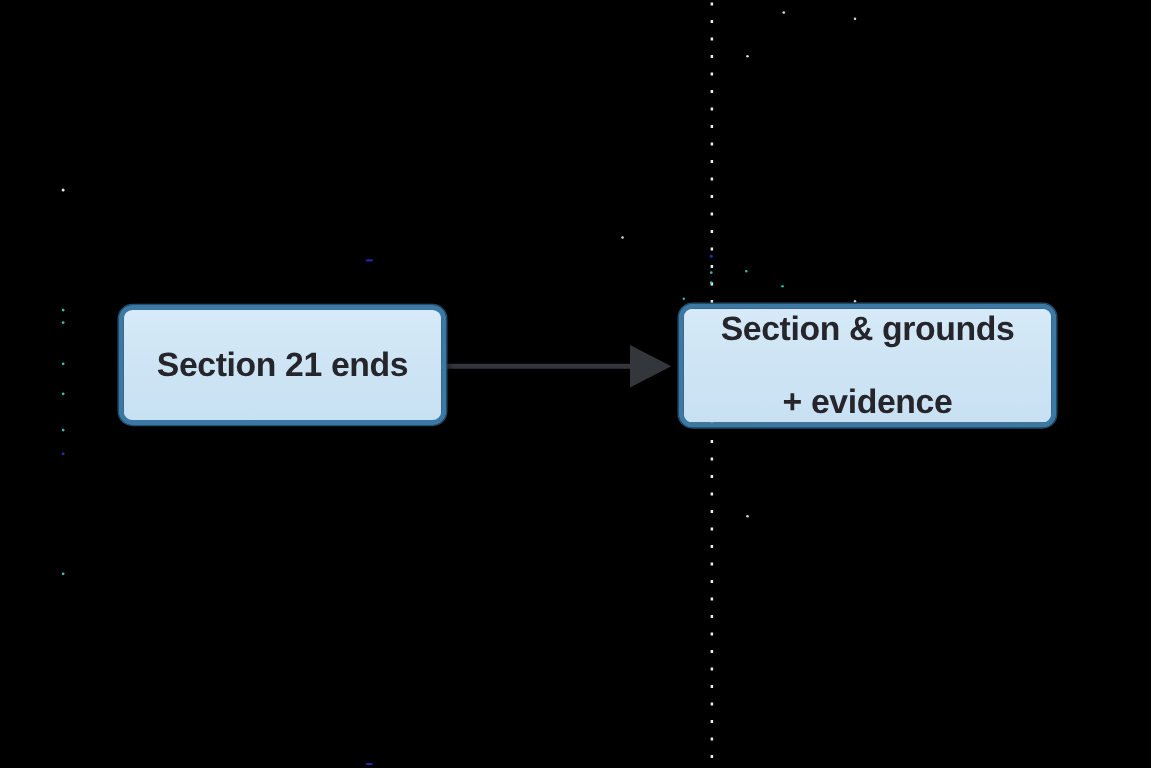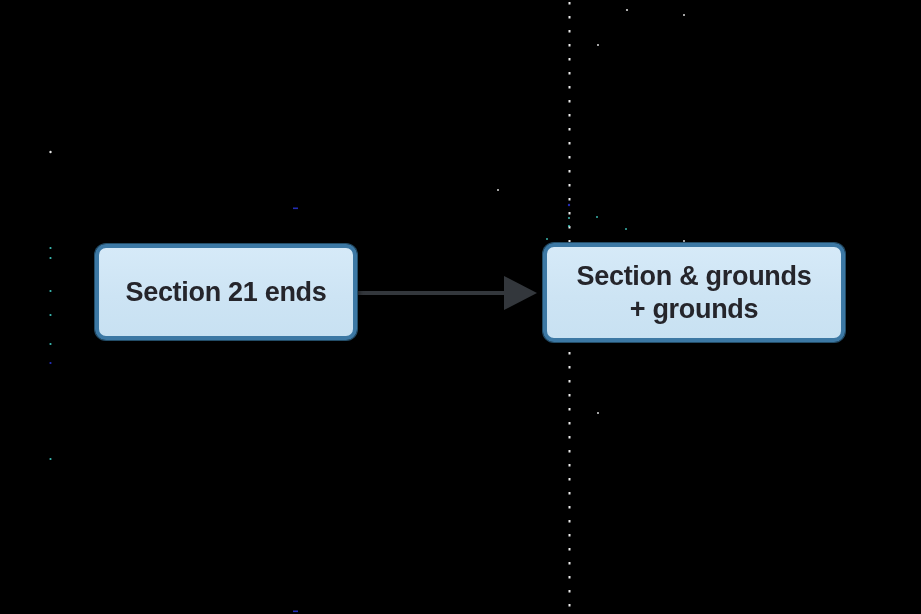--- a/index.html
+++ b/index.html
@@ -43,20 +43,21 @@
     top: 244px;
     width: 262px;
     height: 96px;
     margin-left: 20px;
   }
   .node-right {
     left: 543px;
     top: 243px;
     width: 302px;
     height: 99px;
+    justify-content: space-between;
   }
   .node .line {
     display: block;
   }
 </style>
 </head>
 <body>
 
 <div class="canvas">
 
@@ -97,16 +98,16 @@
       <polygon points="504,276 537,293 504,310" fill="#33373c"></polygon>
     </g>
   </svg>
 
   <div class="node node-left">
     <span class="line">Section 21 ends</span>
   </div>
 
   <div class="node node-right">
     <span class="line">Section &amp; grounds</span>
-    <span class="line">+ grounds</span>
+    <span class="line">+ evidence</span>
   </div>
 
 </div>
 
 </body></html>

